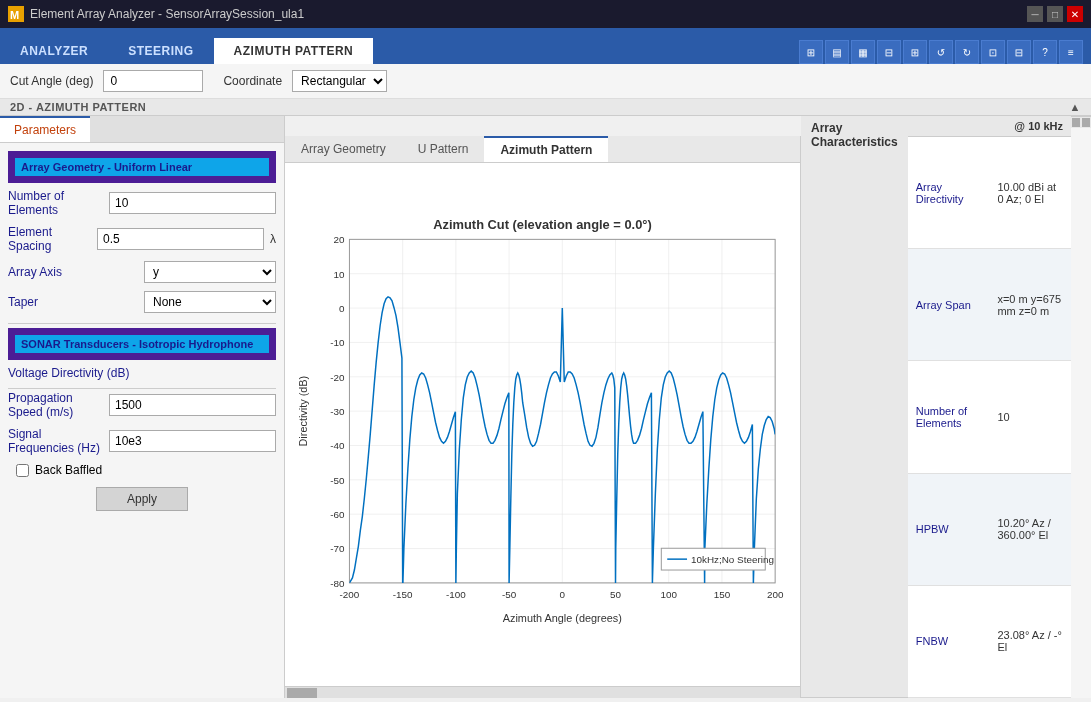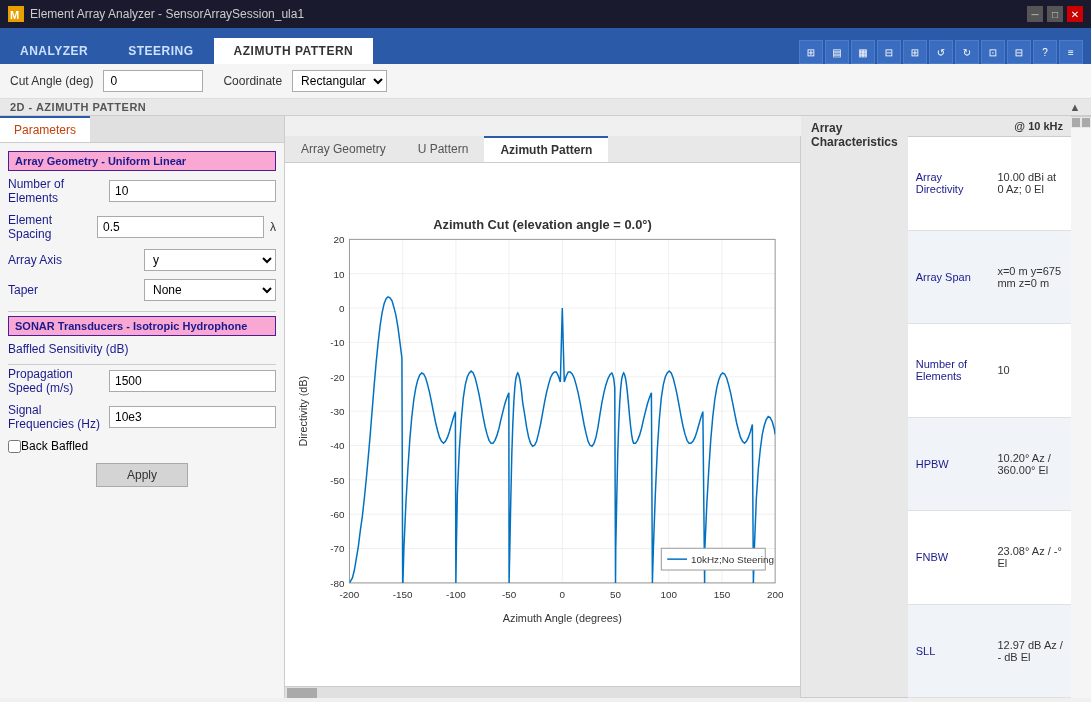--- a/index.html
+++ b/index.html
@@ -125,24 +125,24 @@
     .panel-tab.active {
       background: white;
       border-top: 2px solid #2b5ba8;
       color: #c2410c;
     }
     .panel-content { padding: 8px; }
     .section-header {
       font-size: 11px;
       font-weight: bold;
       color: #1a1a8c;
-      background: #f9a8d4;
+      background: #0ea5e9;
       padding: 3px 6px;
       margin-bottom: 6px;
-      border: 1px solid #4c1d95;
+      border: 7px solid #4c1d95;
     }
     .param-row {
       display: flex;
       align-items: center;
       margin-bottom: 8px;
       gap: 6px;
     }
     .param-label { width: 130px; font-size: 12px; color: #1a1a8c; }
     .param-input {
       flex: 1;
@@ -154,21 +154,21 @@
     }
     .param-unit { font-size: 12px; color: #333; }
     .param-select {
       flex: 1;
       border: 1px solid #aaa;
       padding: 2px 4px;
       font-size: 12px;
       height: 22px;
       background: white;
     }
-    .checkbox-row { display: flex; align-items: center; margin-bottom: 8px; }
+    .checkbox-row { display: flex; align-items: center; gap: 6px; margin-bottom: 8px; margin-left: 8px; }
     .apply-btn {
       display: block;
       margin: 10px auto;
       padding: 4px 30px;
       background: #d4d4d4;
       border: 1px solid #aaa;
       font-size: 12px;
       cursor: pointer;
       color: #333;
     }
@@ -350,21 +350,21 @@
           <option>None</option>
           <option>Custom</option>
         </select>
       </div>
 
       <div style="margin: 10px 0 4px 0; border-top: 1px solid #ccc;"></div>
 
       <div class="section-header">SONAR Transducers - Isotropic Hydrophone</div>
 
       <div class="param-row">
-        <span class="param-label">Baffled Sensitivity (dB)</span>
+        <span class="param-label">Voltage Directivity (dB)</span>
       </div>
 
       <div style="border-top: 1px solid #ccc; margin: 2px 0;"></div>
 
       <div class="param-row">
         <span class="param-label">Propagation Speed (m/s)</span>
         <input class="param-input" value="1500" style="">
       </div>
 
       <div class="param-row">
@@ -735,24 +735,20 @@
           <td>10</td>
         </tr>
         <tr>
           <td>HPBW</td>
           <td>10.20° Az / 360.00° El</td>
         </tr>
         <tr>
           <td>FNBW</td>
           <td>23.08° Az / -° El</td>
         </tr>
-        <tr>
-          <td>SLL</td>
-          <td>12.97 dB Az / - dB El</td>
-        </tr>
       </tbody>
     </table>
 
     <div style="flex:1;"></div>
     <div style="display:flex;height:12px;border-top:1px solid #ccc;background:#e8e8e8;">
       <div style="width:8px;background:#aaa;margin:1px;"></div>
       <div style="flex:1;"></div>
       <div style="width:8px;background:#aaa;margin:1px;"></div>
     </div>
   </div>

